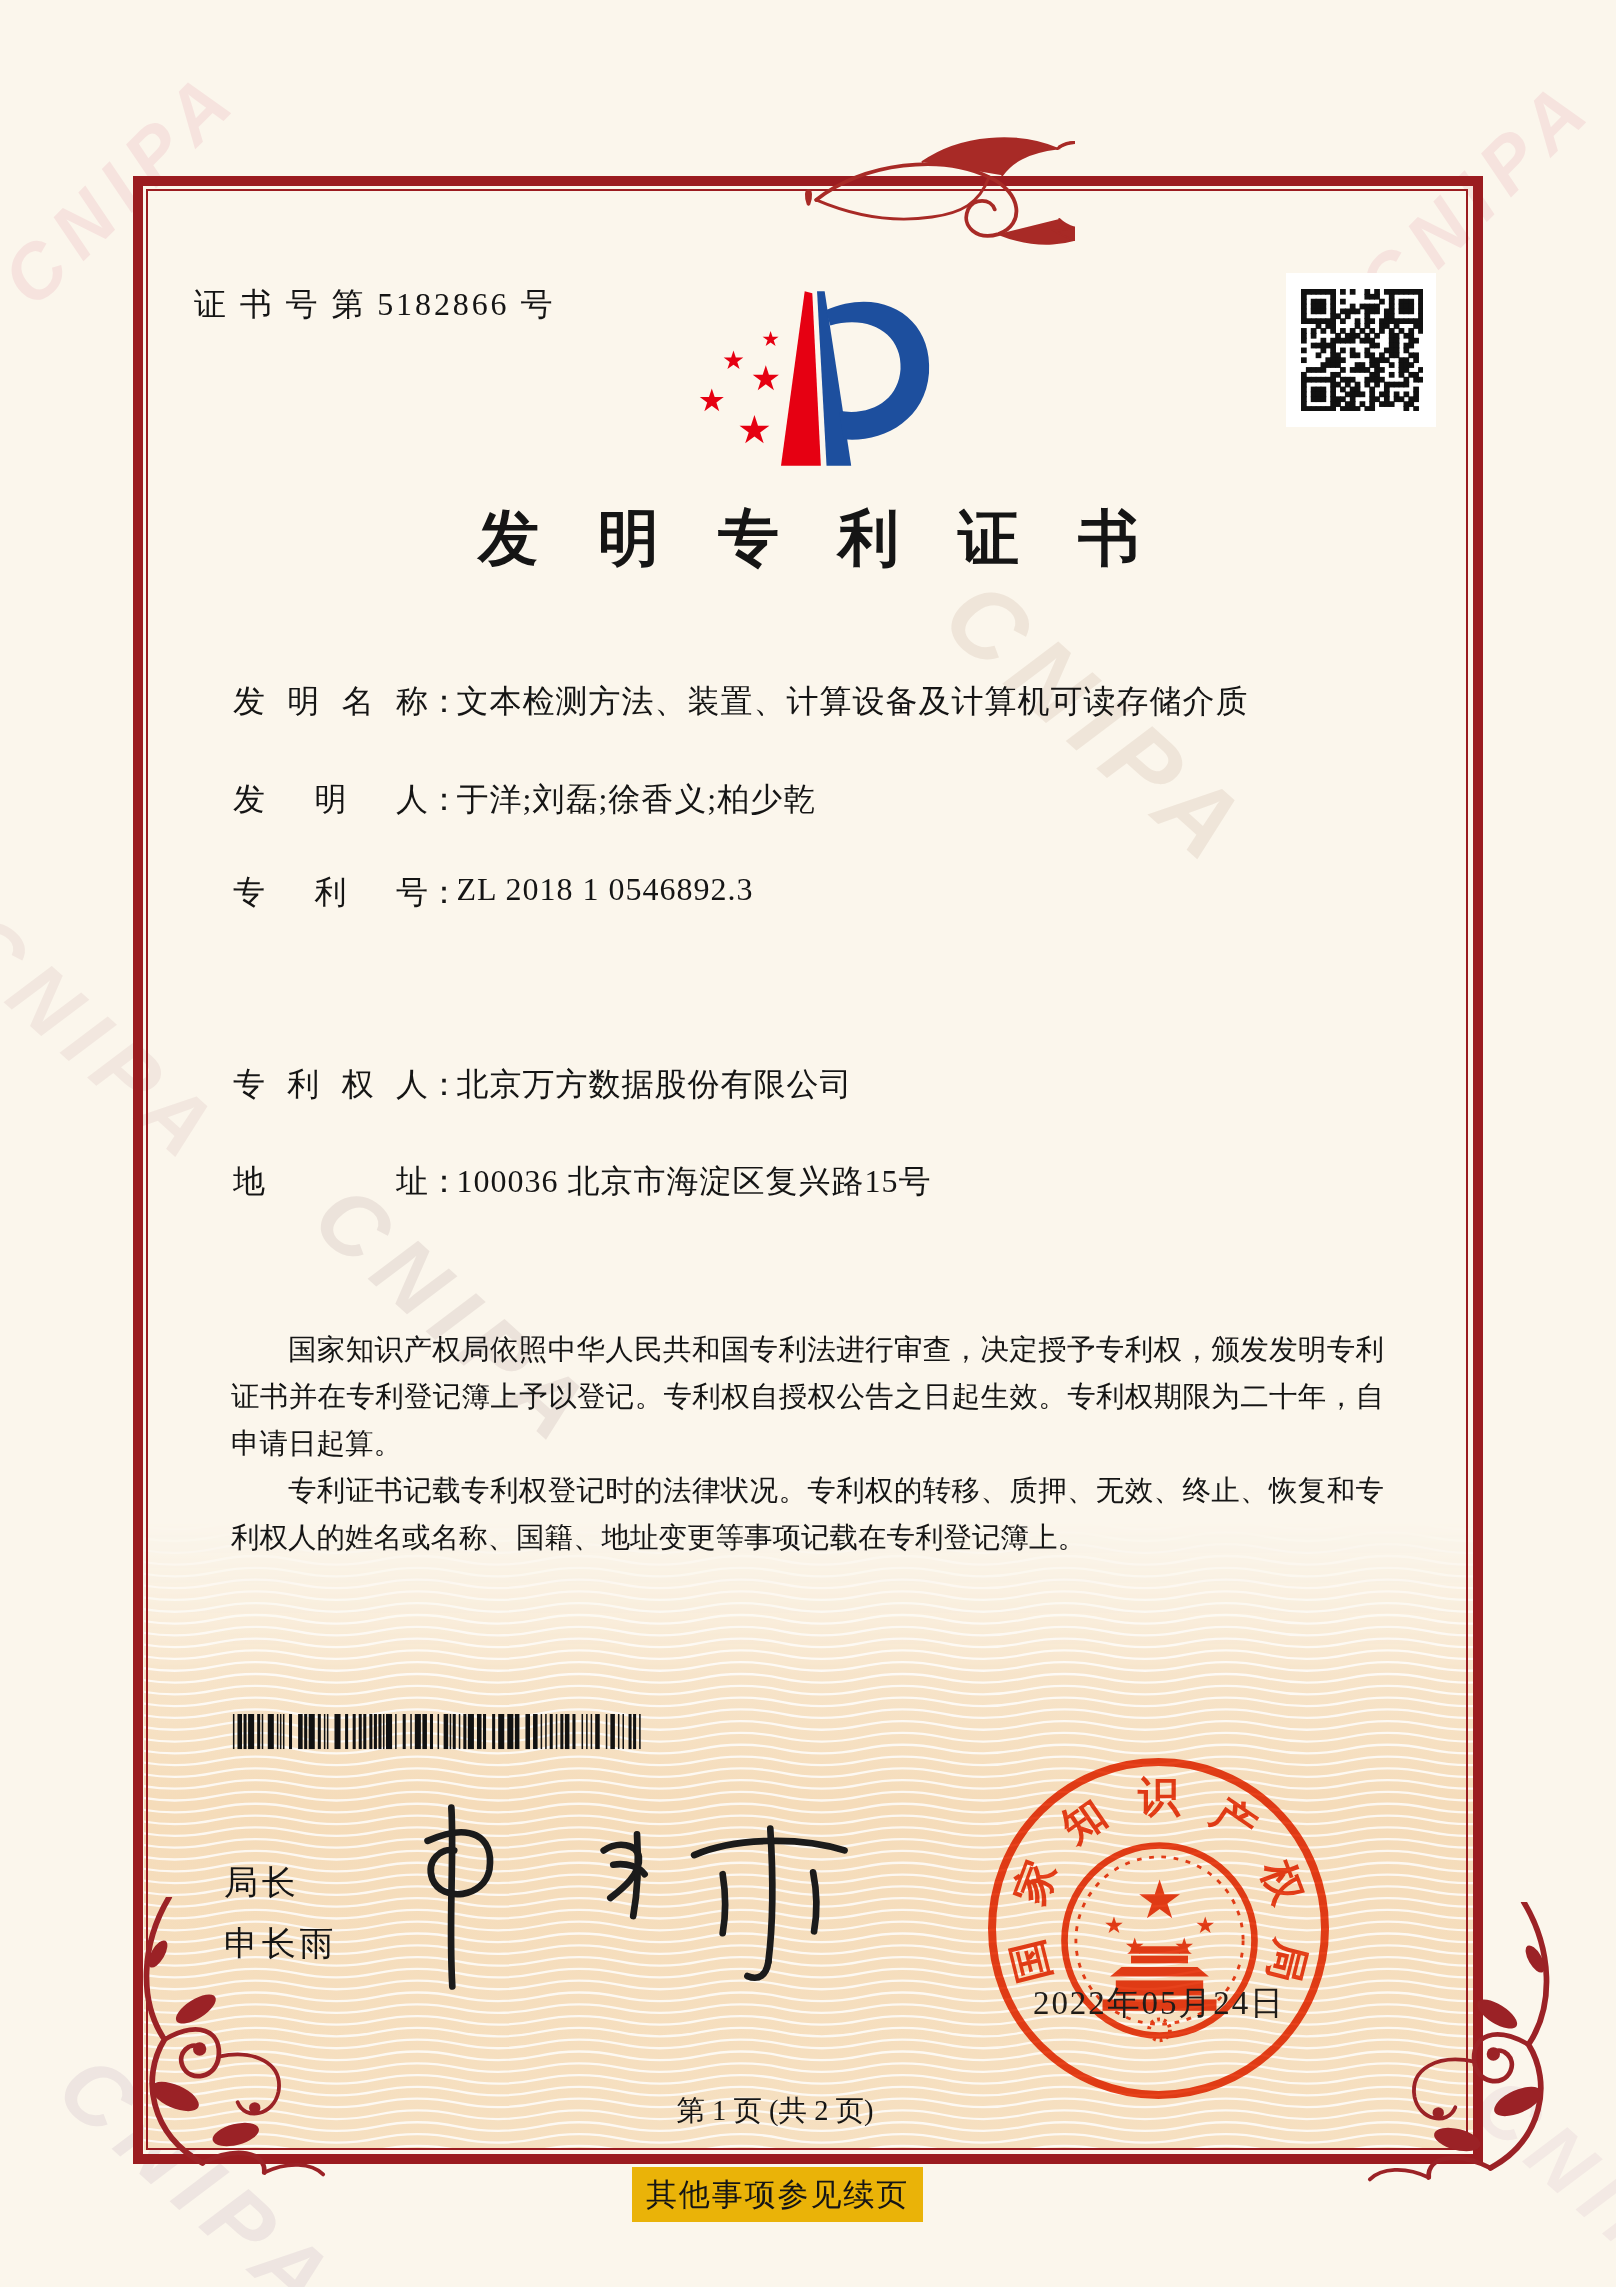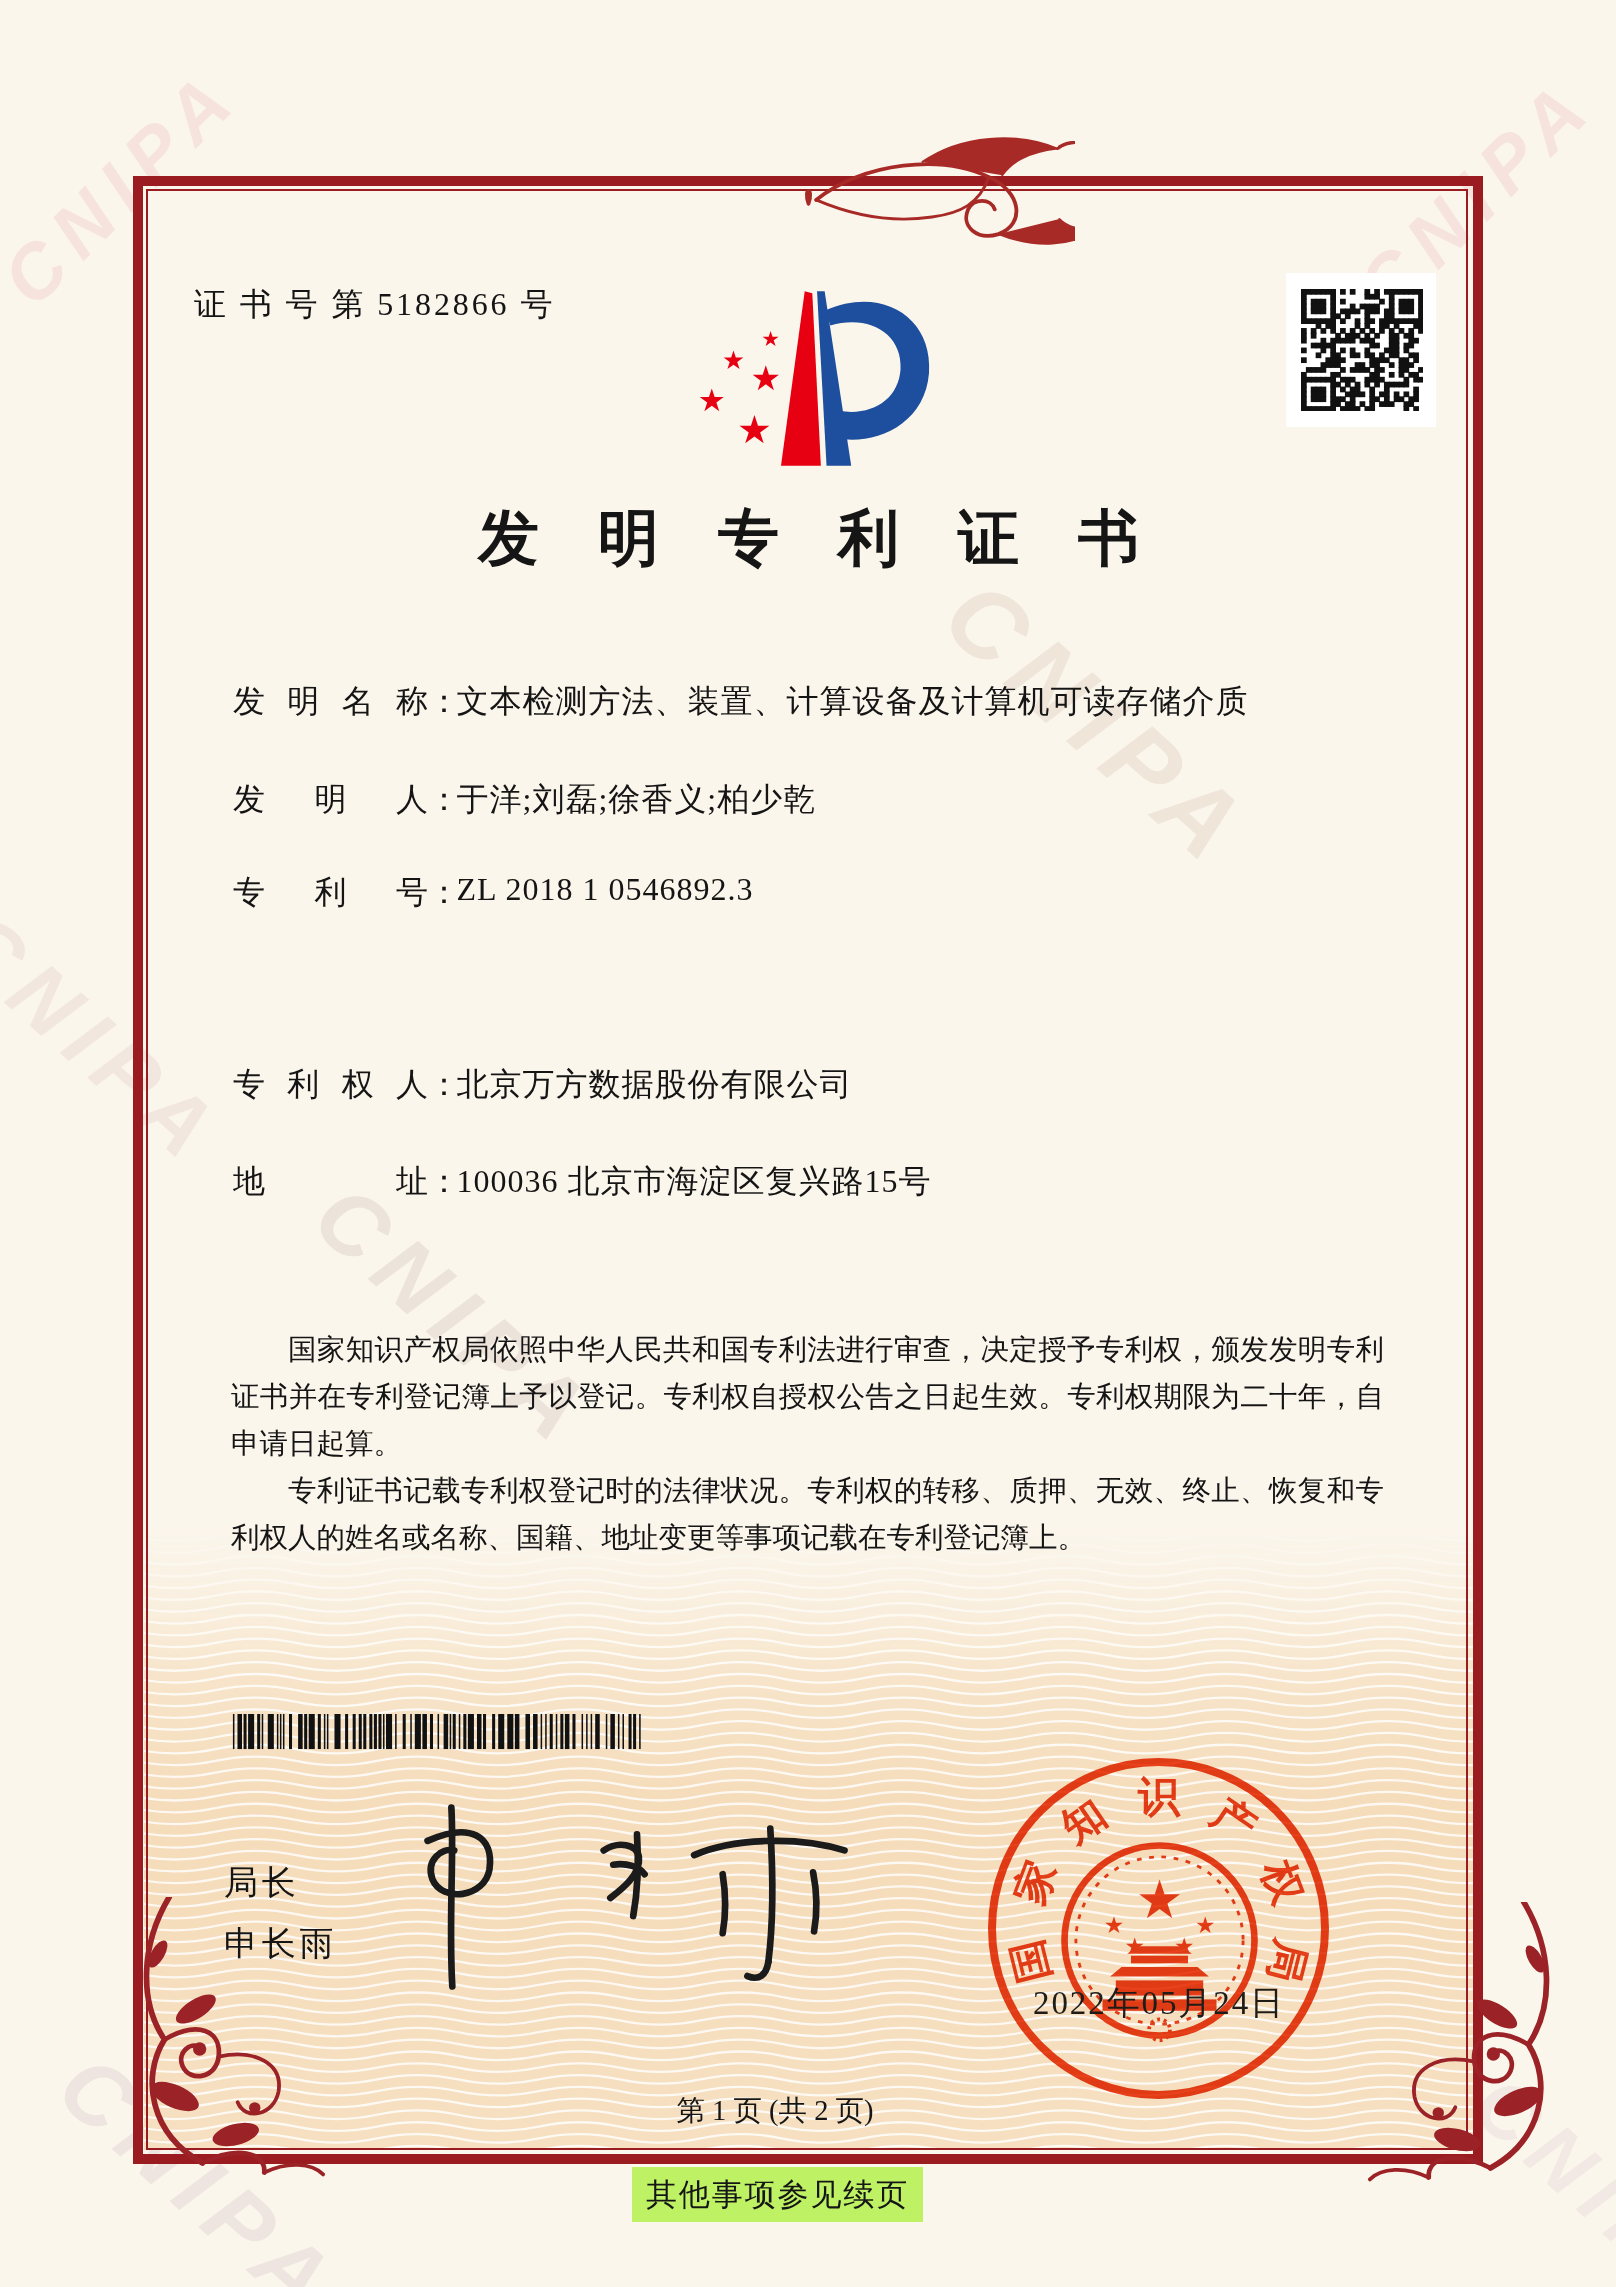--- a/index.html
+++ b/index.html
@@ -55,21 +55,21 @@
     border-radius:50%;}
   .seal-arc{position:absolute;left:171px;top:171px;width:0;height:0;}
   .seal-arc span{position:absolute;left:0;top:0;font-size:42px;font-weight:bold;color:#e8390f;
     transform-origin:0 0;white-space:nowrap;}
   .seal-emblem{position:absolute;left:67px;top:78px;}
   .seal-date{position:absolute;left:0px;top:1980px;width:342px;text-align:center;font-size:33px;
     color:#141414;letter-spacing:1.9px;position:absolute;}
   .seal .seal-date{left:0;top:223px;}
   
   .page-info{position:absolute;left:0;top:2092px;width:1550px;text-align:center;font-size:28.5px;z-index:4;}
-  .cont-box{position:absolute;left:632px;top:2167px;width:291px;height:55px;background:#bef264;
+  .cont-box{position:absolute;left:632px;top:2167px;width:291px;height:55px;background:#eab308;
     z-index:4;text-align:center;line-height:55px;font-size:31px;letter-spacing:1.9px;}
   
   .flourish-top{position:absolute;left:542px;top:122px;z-index:5;}
   .corner{position:absolute;z-index:5;}
   .corner.bl{left:112px;top:1897px;}
   .corner.br{left:1362px;top:1902px;transform:scaleX(-1);}
 </style>
 </head>
 <body>
 

